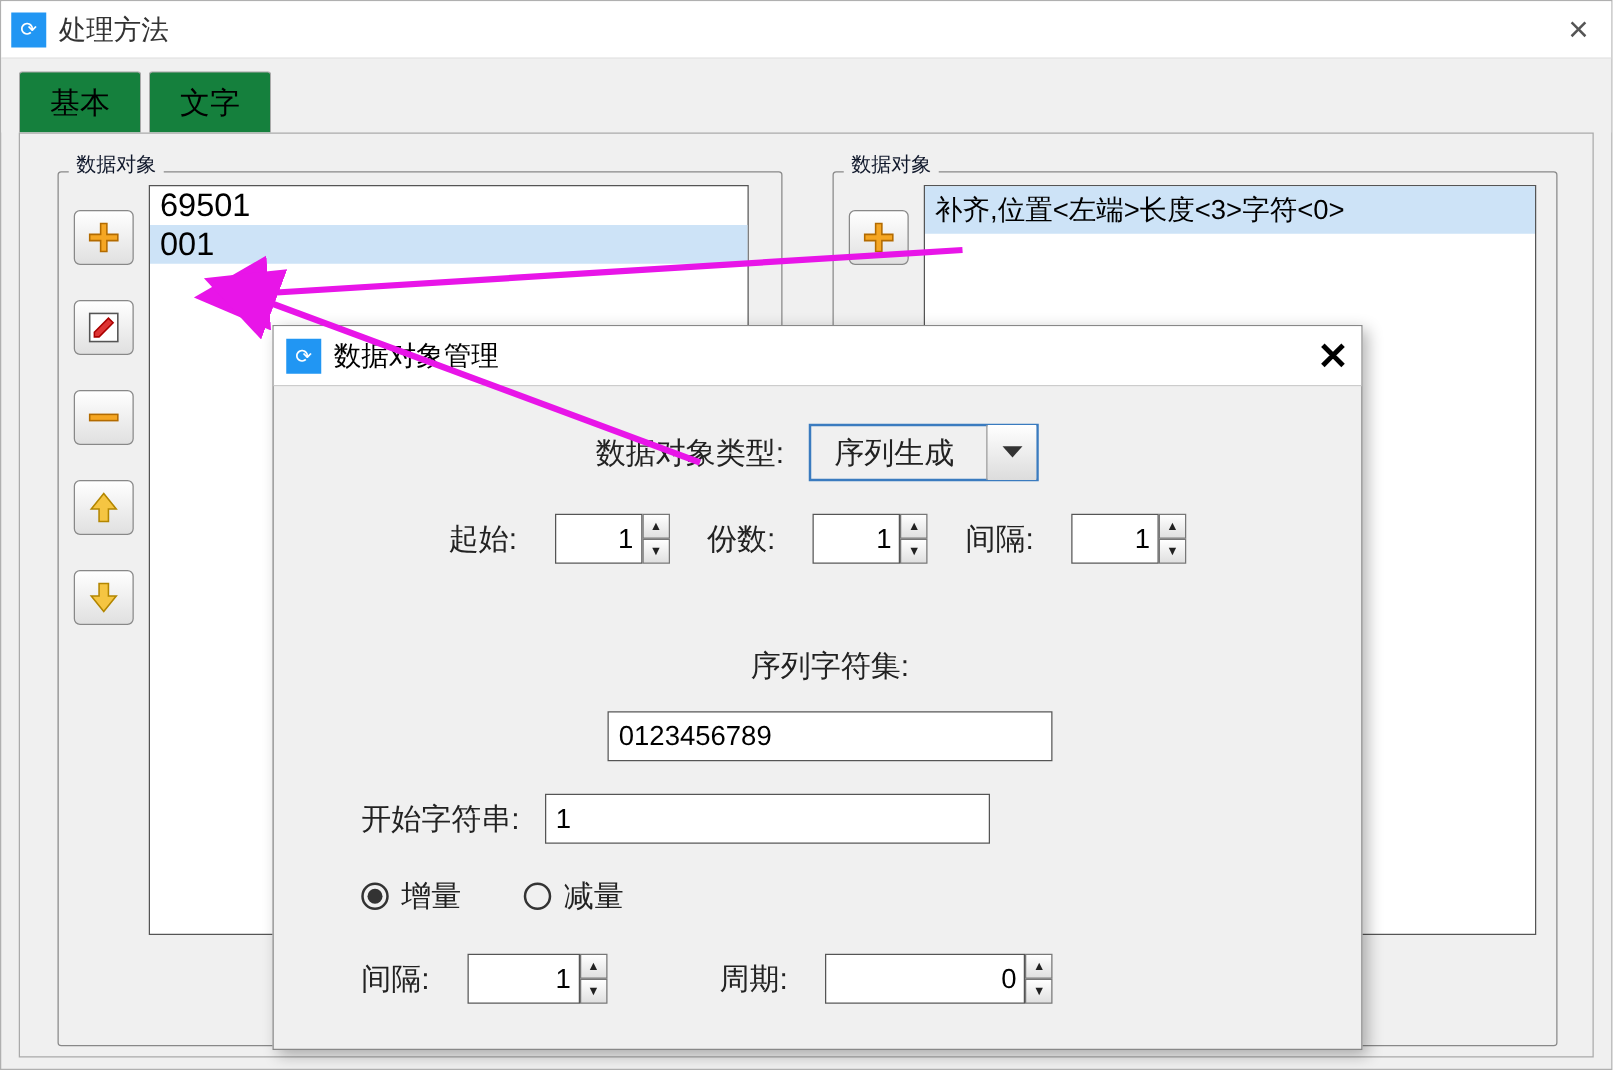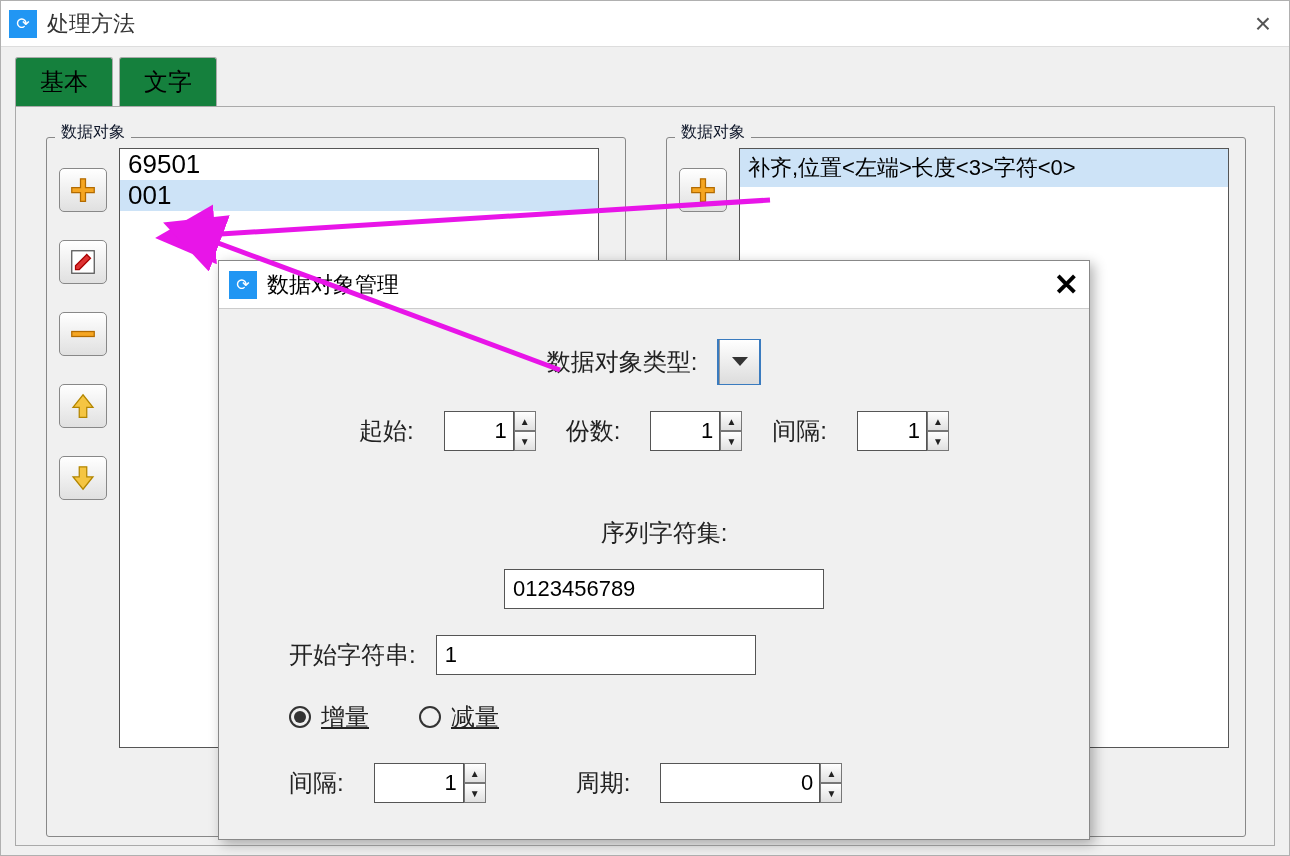--- a/index.html
+++ b/index.html
@@ -47,23 +47,23 @@
 .dropdown .ddtext { padding: 0 18px; font-size: 24px; min-width: 140px; }
 .dropdown .ddbtn { width: 40px; height: 44px; background: linear-gradient(#fff,#dcdcdc); border-left: 1px solid #999; display: flex; align-items: center; justify-content: center; }
 .ddbtn svg { width: 18px; height: 12px; }
 
 .numinput { display: flex; align-items: center; }
 .numinput input { width: 70px; height: 40px; border: 1px solid #555; font-size: 22px; text-align: right; padding: 0 6px; }
 .spinner { display: flex; flex-direction: column; }
 .spinner div { width: 22px; height: 20px; border: 1px solid #777; background: linear-gradient(#fff,#e0e0e0); display: flex; align-items: center; justify-content: center; font-size: 10px; cursor: pointer; }
 
 .textinput { height: 40px; border: 1px solid #555; font-size: 22px; padding: 0 8px; background: #fff; }
-.w320 { width: 320px; }
-
-.radio-row { display: flex; gap: 50px; align-items: center; margin: 10px 0 30px 20px; text-decoration: underline; }
+.w320 { width: 356px; }
+
+.radio-row { display: flex; gap: 50px; align-items: center; margin: 10px 0 30px 20px; }
 .radio { display: flex; align-items: center; gap: 10px; font-size: 24px; cursor: pointer; }
 .radio .rcircle { width: 22px; height: 22px; border: 2px solid #333; border-radius: 50%; display: flex; align-items: center; justify-content: center; }
 .radio.checked .rcircle::after { content: ""; width: 12px; height: 12px; background: #333; border-radius: 50%; }
 
 
 .arrow-svg { position: absolute; left: 0; top: 0; width: 1290px; height: 856px; pointer-events: none; z-index: 20; }
 </style>
 </head>
 <body>
 
@@ -138,20 +138,21 @@
   <div class="child-title">
     <div class="app-icon">⟳</div>
     <div class="ttxt">数据对象管理</div>
     <div class="close-x">✕</div>
   </div>
   <div class="child-body">
 
     <div class="row" style="justify-content:center; gap:20px;">
       <span class="label">数据对象类型:</span>
       <div class="dropdown">
+        <span class="ddtext">序列生成</span>
         <div class="ddbtn">
           <svg viewBox="0 0 18 12">
               <path d="M1 1 L9 10 L17 1 Z" fill="#333"></path>
             </svg>
         </div>
       </div>
     </div>
 
     <div class="row" style="gap:30px; justify-content:center;">
       <span class="label">起始:</span>

